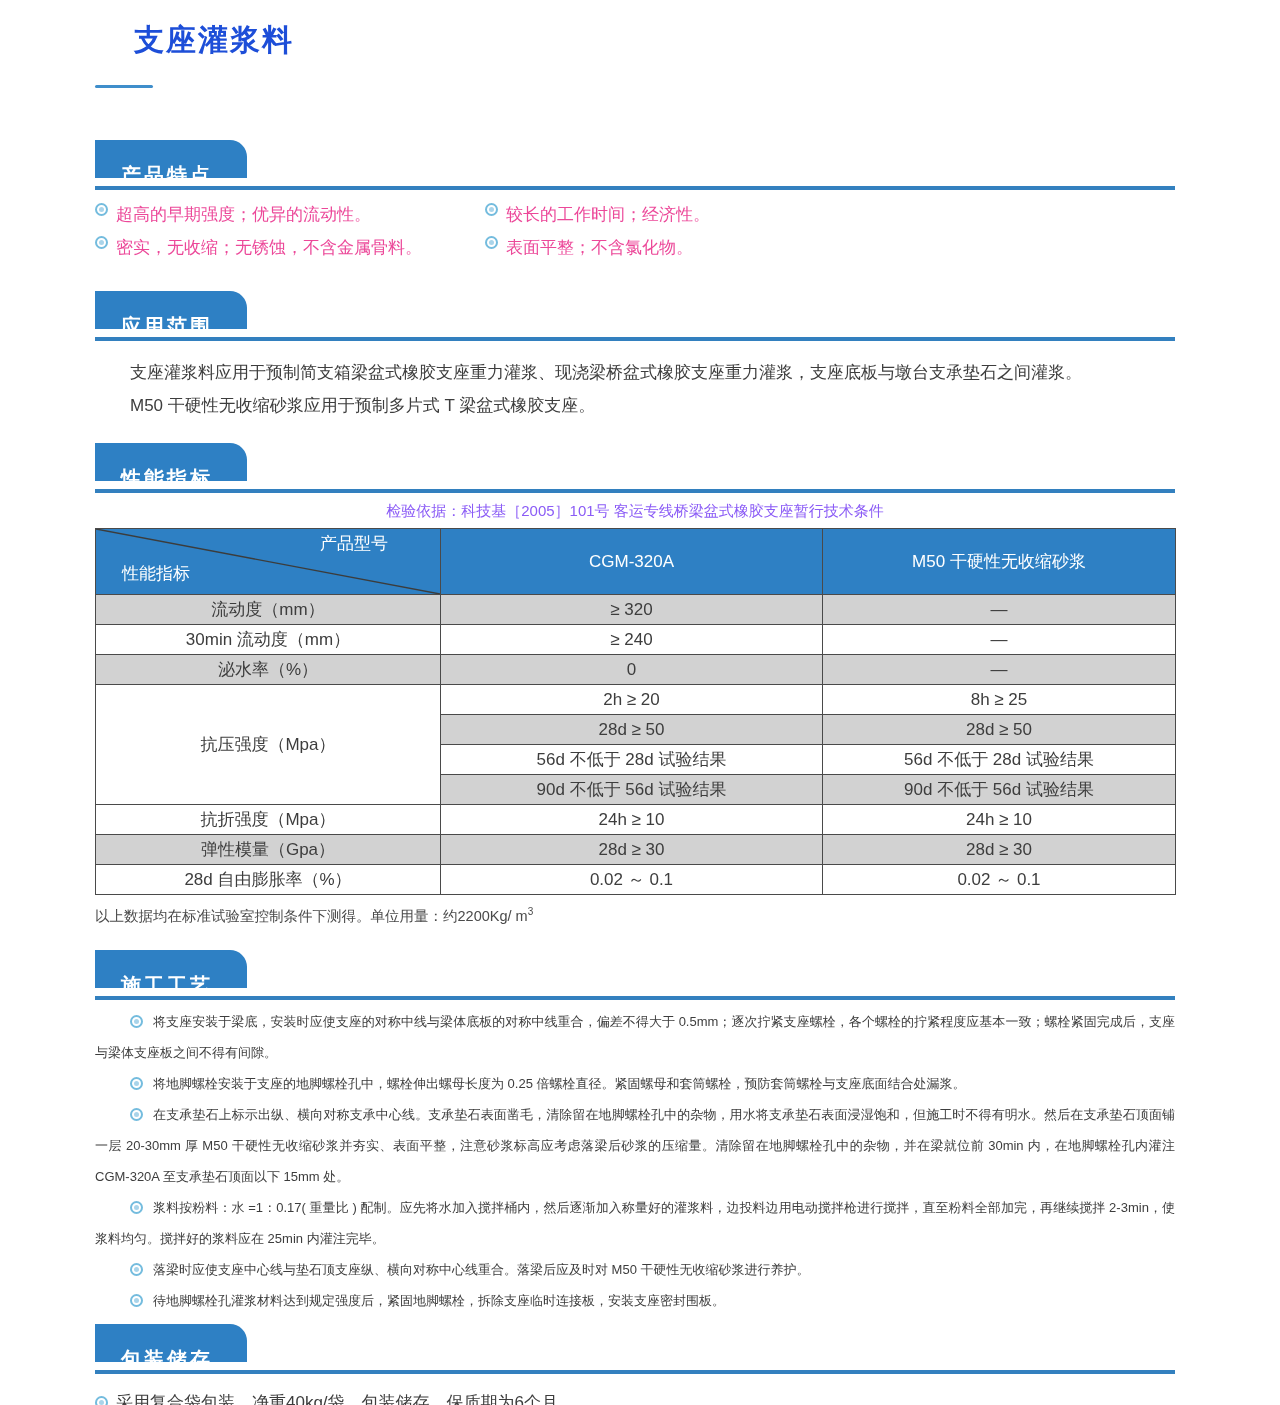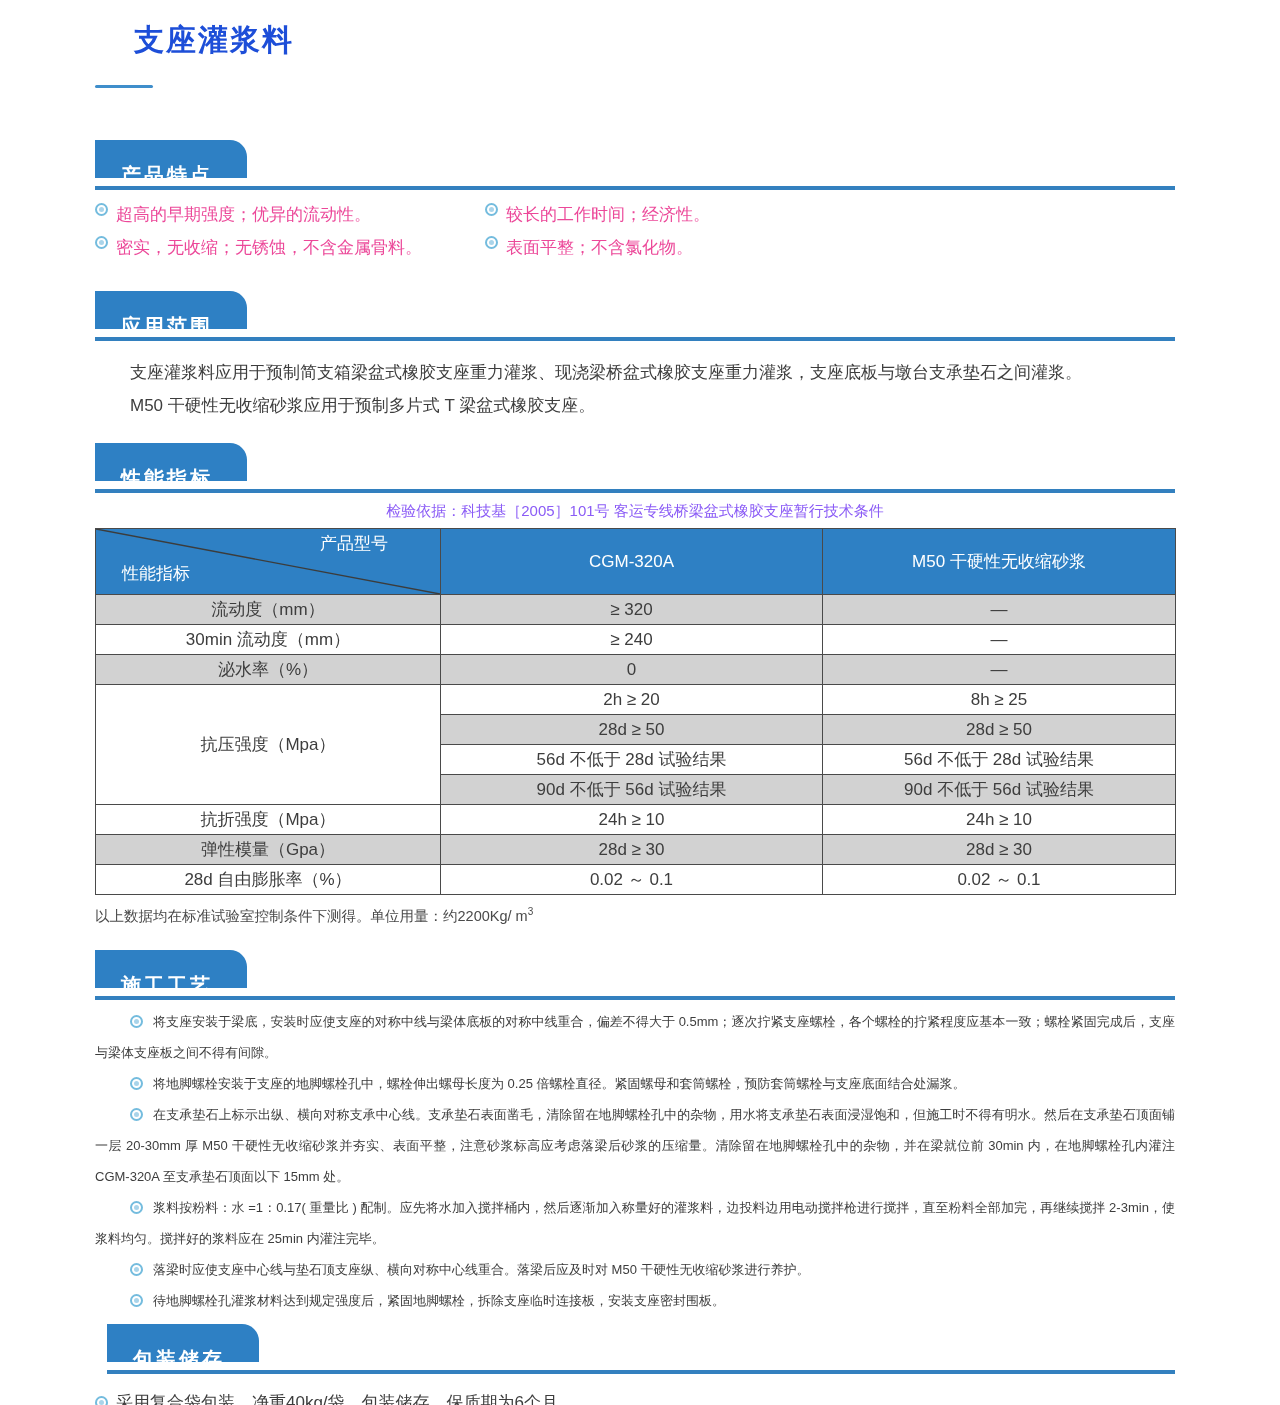--- a/index.html
+++ b/index.html
@@ -76,21 +76,21 @@
   }
   .proc-item .bullseye { margin-right:10px; }
 
   
   .pack-item { margin-top:17px; display:flex; align-items:center; font-size:17px; color:#3d3d3d; }
 
   .mt-features { margin-top:52px; }
   .mt-app { margin-top:22px; }
   .mt-perf { margin-top:21px; }
   .mt-proc { margin-top:24px; }
-  .mt-pack { margin-top:8px;margin-left:12px; }
+  .mt-pack { margin-top:8px; }
 </style>
 </head>
 <body>
 
 <div class="page">
 
   <div class="doc-title">支座灌浆料</div>
   <div class="title-underline"></div>
 
   <div class="section-header mt-features">

